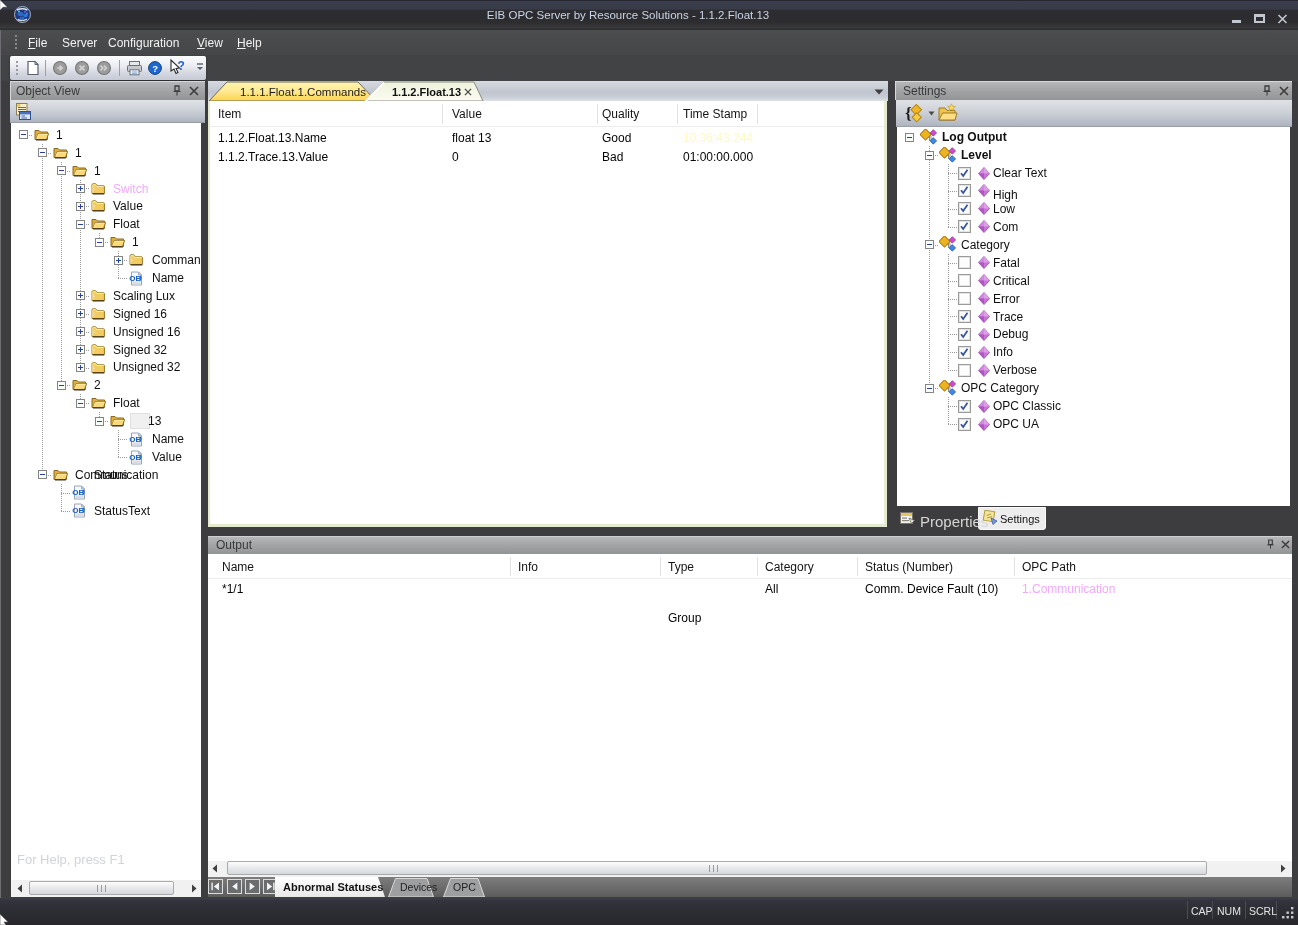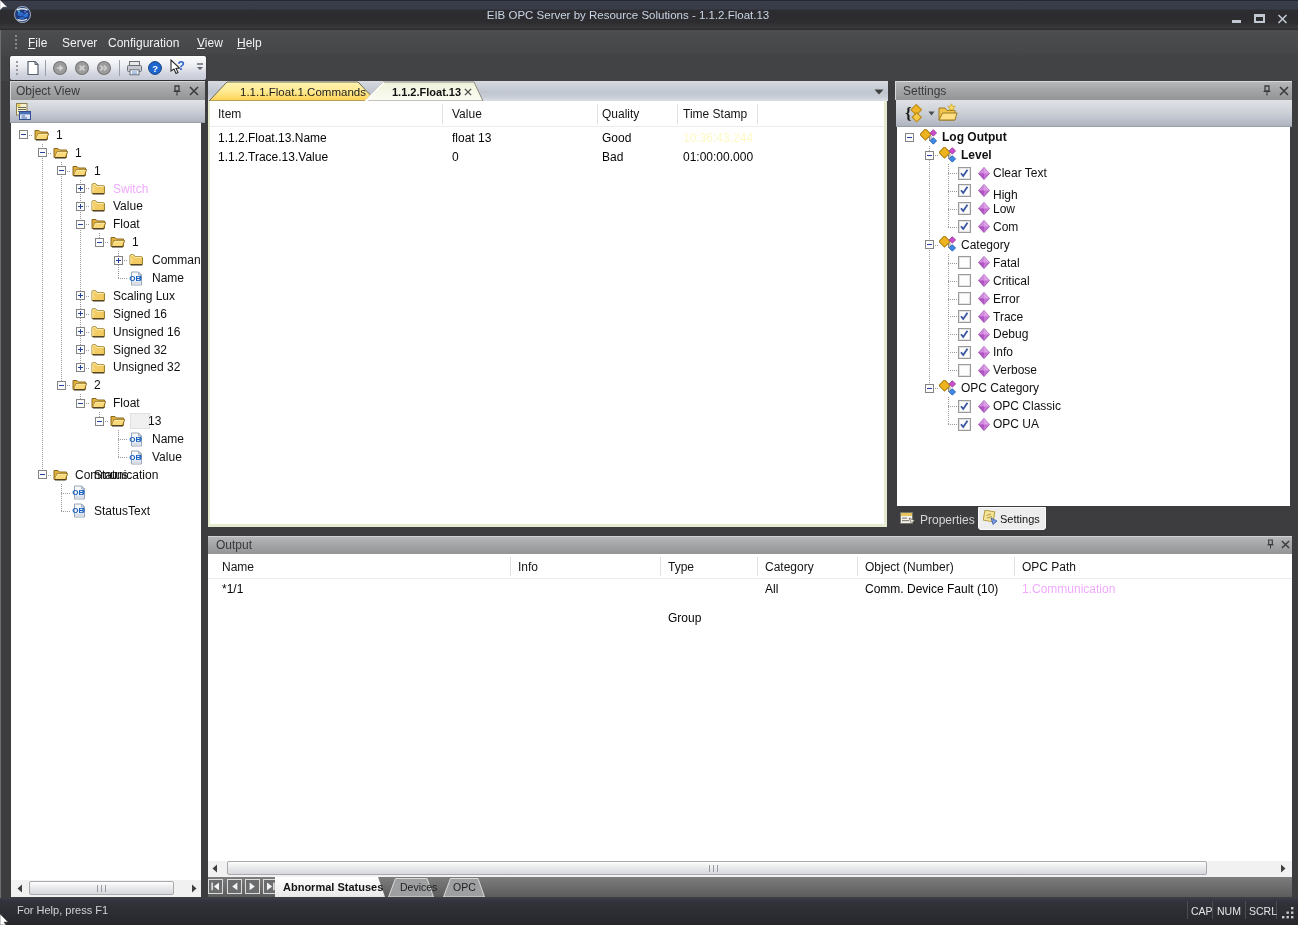--- a/index.html
+++ b/index.html
@@ -661,21 +661,21 @@
 </svg>
 <div class="txt" style="left:993px;top:417px;color:#101010">OPC UA</div>
 <div class="abs" style="left:978px;top:507px;width:68px;height:23px;background:#ededee;border-radius:0 0 3px 3px;border:1px solid #fafafa"></div>
 <svg class="abs" style="left:899px;top:510px" width="17" height="16" viewBox="0 0 17 16">
 <rect x="1.5" y="2.5" width="12" height="11" fill="#f4f2ec" stroke="#7a756a" stroke-width="1"></rect>
 <rect x="2" y="3" width="11" height="3" fill="#e8c55c"></rect>
 <rect x="3" y="7.5" width="5" height="1.2" fill="#8a877e"></rect>
 <rect x="3" y="10" width="7" height="1.2" fill="#8a877e"></rect>
 <path d="M10 8 L15.5 10.5 L12.5 13.5 Z" fill="#e8e4da" stroke="#6a665c" stroke-width="0.8"></path>
 </svg>
-<div class="txt" style="left:920px;top:513px;color:#d6d6d6;font-size:12px">Properties</div>
+<div class="txt" style="left:920px;top:513px;color:#d6d6d6;font-size:15px">Properties</div>
 <svg class="abs" style="left:983px;top:510px" width="16" height="16" viewBox="0 0 16 16">
 <rect x="1" y="1" width="10" height="10" transform="rotate(10 6 6)" fill="#f4e49a" stroke="#b09a40" stroke-width="1"></rect>
 <path d="M3.5 5.5 L8 4 M4 8 L9 6.5" stroke="#b09a40" stroke-width="1"></path>
 <path d="M8 8 L14 11 L10 14.5 Z" fill="#7a9ae0" stroke="#3a5aa8" stroke-width="0.8"></path>
 </svg>
 <div class="txt" style="left:1000px;top:513px;color:#111;font-size:11px">Settings</div>
 
 <div class="abs" style="left:208px;top:536px;width:1084px;height:18px;background:linear-gradient(180deg,#b6b7b9 0%,#a4a5a7 45%,#939496 100%);border-top:1px solid #d0d0d2"></div>
 <div class="txt" style="left:216px;top:538px;color:#3a3a3a">Output</div>
 <svg style="position:absolute;left:1266px;top:539px" width="9" height="11" viewBox="0 0 10 12">
@@ -689,21 +689,21 @@
 <div class="abs" style="left:510px;top:557px;width:1px;height:19px;background:#e2e2e2"></div>
 <div class="abs" style="left:660px;top:557px;width:1px;height:19px;background:#e2e2e2"></div>
 <div class="abs" style="left:757px;top:557px;width:1px;height:19px;background:#e2e2e2"></div>
 <div class="abs" style="left:857px;top:557px;width:1px;height:19px;background:#e2e2e2"></div>
 <div class="abs" style="left:1014px;top:557px;width:1px;height:19px;background:#e2e2e2"></div>
 <div class="abs" style="left:208px;top:578px;width:1084px;height:1px;background:#ececec"></div>
 <div class="txt" style="left:222px;top:560px;color:#151515">Name</div>
 <div class="txt" style="left:518px;top:560px;color:#151515">Info</div>
 <div class="txt" style="left:668px;top:560px;color:#151515">Type</div>
 <div class="txt" style="left:765px;top:560px;color:#151515">Category</div>
-<div class="txt" style="left:865px;top:560px;color:#151515">Object (Number)</div>
+<div class="txt" style="left:865px;top:560px;color:#151515">Status (Number)</div>
 <div class="txt" style="left:1022px;top:560px;color:#151515">OPC Path</div>
 <div class="txt" style="left:222px;top:582px;color:#050505">*1/1</div>
 <div class="txt" style="left:668px;top:611px;color:#050505">Group</div>
 <div class="txt" style="left:765px;top:582px;color:#050505">All</div>
 <div class="txt" style="left:865px;top:582px;color:#050505">Comm. Device Fault (10)</div>
 <div class="txt" style="left:1022px;top:582px;color:#f0abfc">1.Communication</div>
 
 <div class="abs" style="left:208px;top:861px;width:1084px;height:16px;background:#f1f1f2"></div>
 <svg class="abs" style="left:211px;top:864px" width="8" height="9" viewBox="0 0 8 9">
     <path d="M6 0.5 L1.5 4.5 L6 8.5 Z" fill="#3f3f3f"></path>
@@ -750,21 +750,21 @@
         <stop offset="0" stop-color="#ffffff"></stop>
         <stop offset="1" stop-color="#e8e8e8"></stop>
       </linearGradient>
     </defs>
 </svg>
 <div class="txt" style="left:283px;top:881px;color:#131313;font-weight:bold;font-size:11px">Abnormal Statuses</div>
 <div class="txt" style="left:400px;top:881px;color:#1f1f1f;font-size:10.5px">Devices</div>
 <div class="txt" style="left:453px;top:881px;color:#1f1f1f;font-size:10.5px">OPC</div>
 
 <div class="abs" style="left:0;top:898px;width:1298px;height:27px;background:linear-gradient(180deg,#3a3e4a 0%,#33343c 10%,#2f3036 35%,#2a2b30 70%,#26262b 100%)"></div>
-<div class="txt" style="left:17px;top:904px;color:#d0d3d8;font-size:11px">For Help, press F1</div>
+<div class="txt" style="left:17px;top:852px;color:#d0d3d8;font-size:13px">For Help, press F1</div>
 <div class="abs" style="left:1187px;top:901px;width:1px;height:18px;background:#4a4c52"></div>
 <div class="abs" style="left:1212px;top:901px;width:1px;height:18px;background:#4a4c52"></div>
 <div class="abs" style="left:1245px;top:901px;width:1px;height:18px;background:#4a4c52"></div>
 <div class="abs" style="left:1276px;top:901px;width:1px;height:18px;background:#4a4c52"></div>
 <div class="txt" style="left:1191px;top:905px;color:#e4e4e6;font-size:10.5px">CAP</div>
 <div class="txt" style="left:1217px;top:905px;color:#e4e4e6;font-size:10.5px">NUM</div>
 <div class="txt" style="left:1249px;top:905px;color:#e4e4e6;font-size:10.5px">SCRL</div>
 <svg class="abs" style="left:1281px;top:906px" width="14" height="14" viewBox="0 0 14 14">
 <g fill="#c8c8cc">
       <rect x="10" y="1" width="2.4" height="2.4"></rect>

